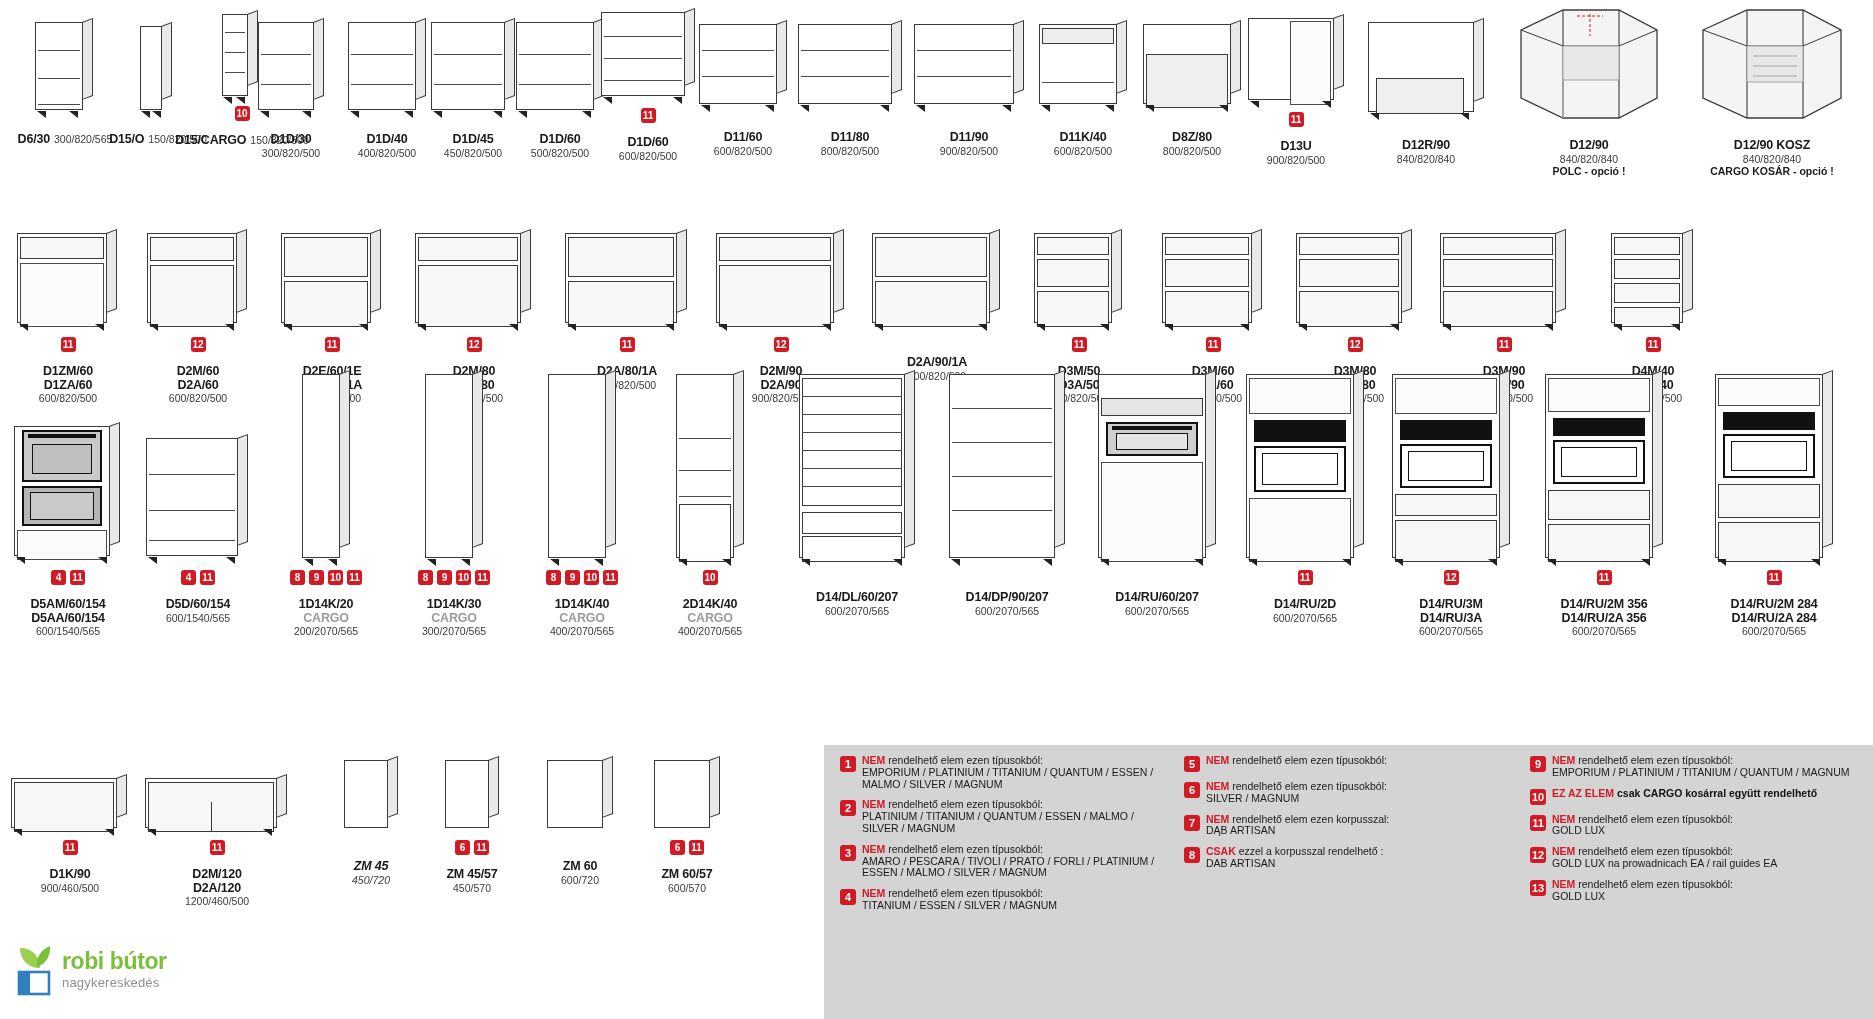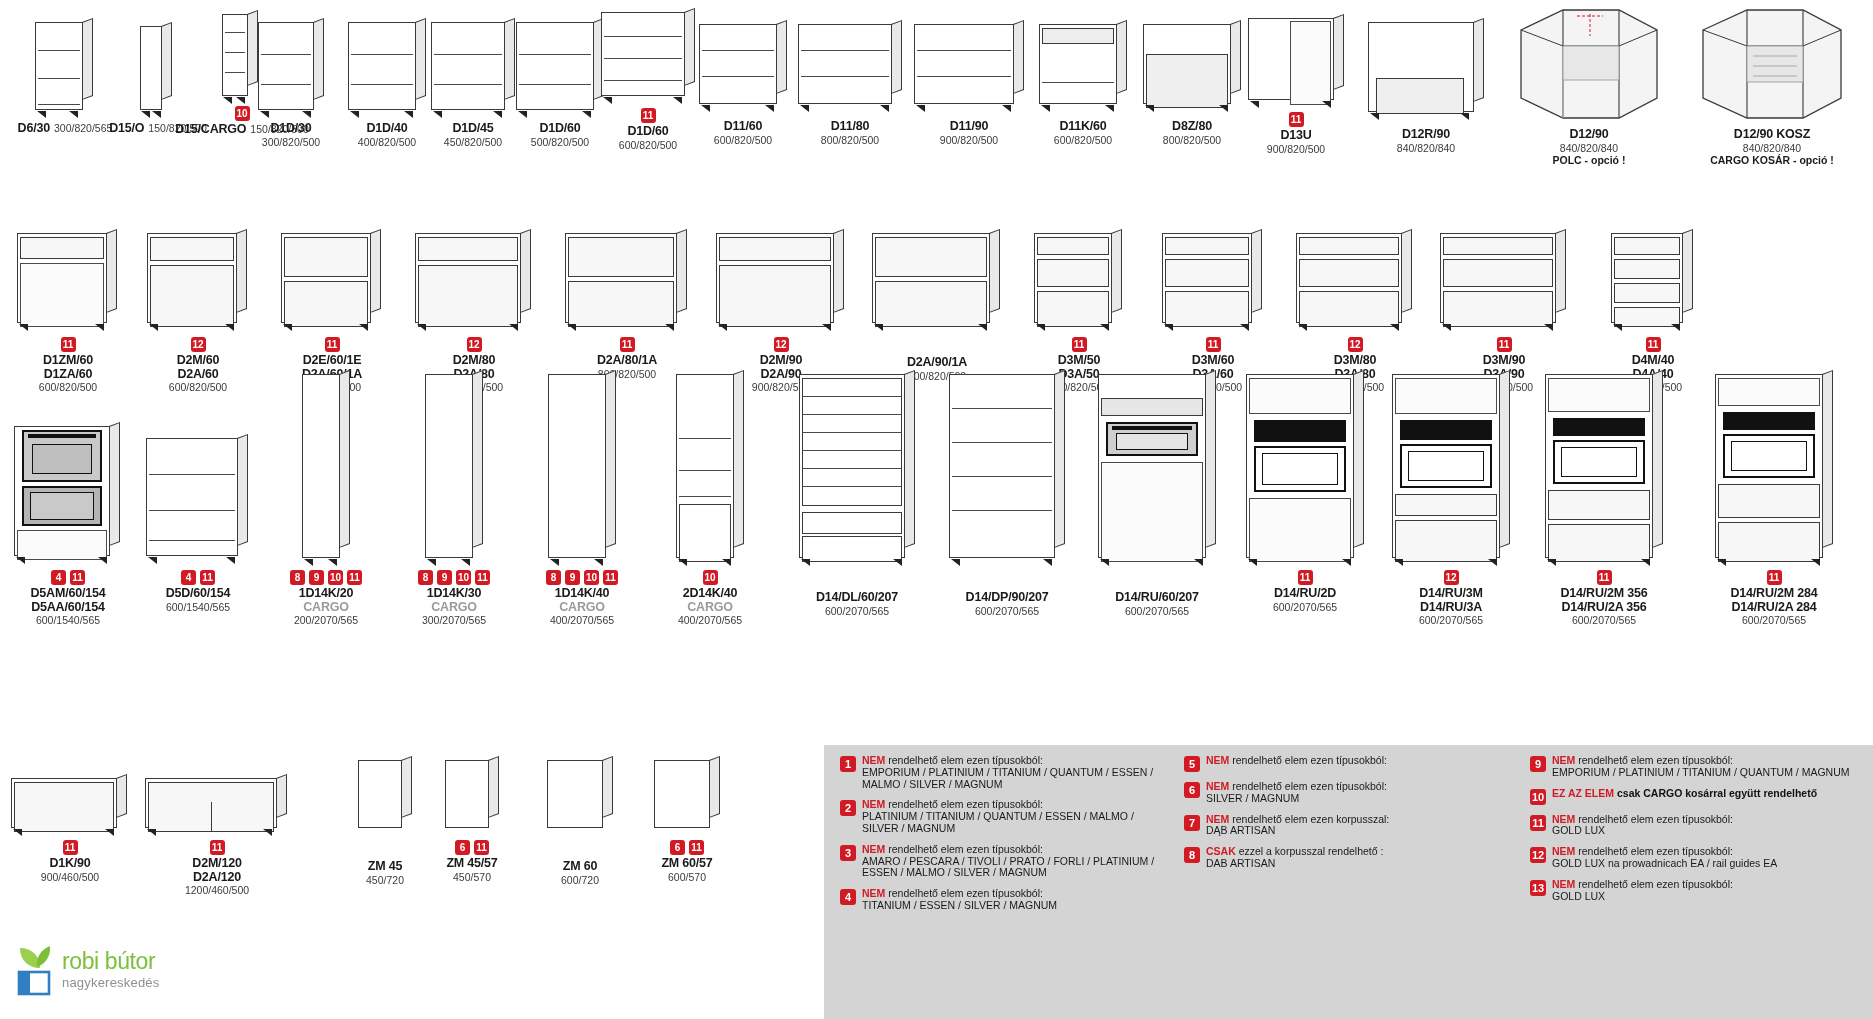--- a/index.html
+++ b/index.html
@@ -17,21 +17,21 @@
   
   .row { position:absolute; left:0; width:1873px; }
   .item {
     position:absolute;
     text-align:center;
   }
   .art {
     position:relative;
     margin:0 auto;
   }
-  .labels { margin-top:2px; }
+  .labels { margin-top:13px; }
   .code {
     font-size:12.5px; font-weight:bold; line-height:13.5px;
     letter-spacing:-0.2px; white-space:nowrap;
   }
   .code.gray { color:#9a9a9a; font-weight:bold; }
   .dims {
     font-size:10.5px; line-height:12px; color:#3b3b3b; white-space:nowrap;
   }
   .note { font-size:10.5px; font-weight:bold; line-height:12px; white-space:nowrap; }
   .inlinecode { display:flex; justify-content:center; align-items:baseline; gap:4px; }
@@ -100,21 +100,21 @@
     background:#d11a24; color:#fff; font-size:11px; font-weight:bold;
     line-height:16px; text-align:center; margin-top:1px;
   }
   .legtxt { font-size:10.5px; line-height:11.8px; color:#1a1a1a; }
   .legtxt b { color:#d11a24; }
   .legtxt .k { color:#111; font-weight:bold; }
 
   
   .logo { position:absolute; left:14px; top:942px; width:230px; height:64px; }
   .logo .mark { position:absolute; left:0; top:2px; width:42px; height:52px; }
-  .logo .t1 { position:absolute; left:48px; top:6px; font-size:23px; font-weight:normal; color:#7bbf3a; letter-spacing:-0.4px; }
+  .logo .t1 { position:absolute; left:48px; top:6px; font-size:23px; font-weight:bold; color:#7bbf3a; letter-spacing:-0.4px; }
   .logo .t2 { position:absolute; left:48px; top:33px; font-size:13px; color:#8f8f8f; letter-spacing:0.2px; }
 </style>
 </head>
 <body>
 
 <div class="sheet">
 
   <div class="row" style="top:8px;">
 
     <div class="item" style="left:6px; width:118px; top:0;">
@@ -334,21 +334,21 @@
           <div class="top"></div>
             <div class="side"></div>
             <div class="box"></div>
           <div class="drawer" style="top:4px;height:16px;background:#ededed;"></div>
           <div class="shelf" style="top:58px;"></div>
           <div class="foot" style="left:2px;"></div>
             <div class="foot" style="left:66px;"></div>
         </div>
       </div>
       <div class="labels">
-        <div class="code">D11K/60</div>
+        <div class="code">D11K/40</div>
         <div class="dims">600/820/500</div>
       </div>
     </div>
 
     <div class="item" style="left:1134px; width:116px; top:8px;">
       <div class="art" style="width:106px;height:102px;">
         <div class="cab" style="position:absolute;left:4px;top:8px;width:98px;height:88px;">
           <div class="top"></div>
             <div class="side"></div>
             <div class="box"></div>
@@ -1067,21 +1067,21 @@
       <div class="badges">
           <span class="badge">11</span>
         </div>
       <div class="labels">
         <div class="code">D2M/120</div>
         <div class="code">D2A/120</div>
         <div class="dims">1200/460/500</div>
       </div>
     </div>
 
-    <div class="item" style="left:338px; width:94px; top:-16px;">
+    <div class="item" style="left:324px; width:94px; top:-16px;font-style:italic;">
       <div class="art" style="width:62px;height:86px;">
         <div class="cab" style="position:absolute;left:4px;top:6px;width:54px;height:76px;">
           <div class="top"></div>
             <div class="side"></div>
             <div class="box"></div>
         </div>
       </div>
       <div class="labels" style="margin-top:20px;">
         <div class="code">ZM 45</div>
         <div class="dims">450/720</div>

